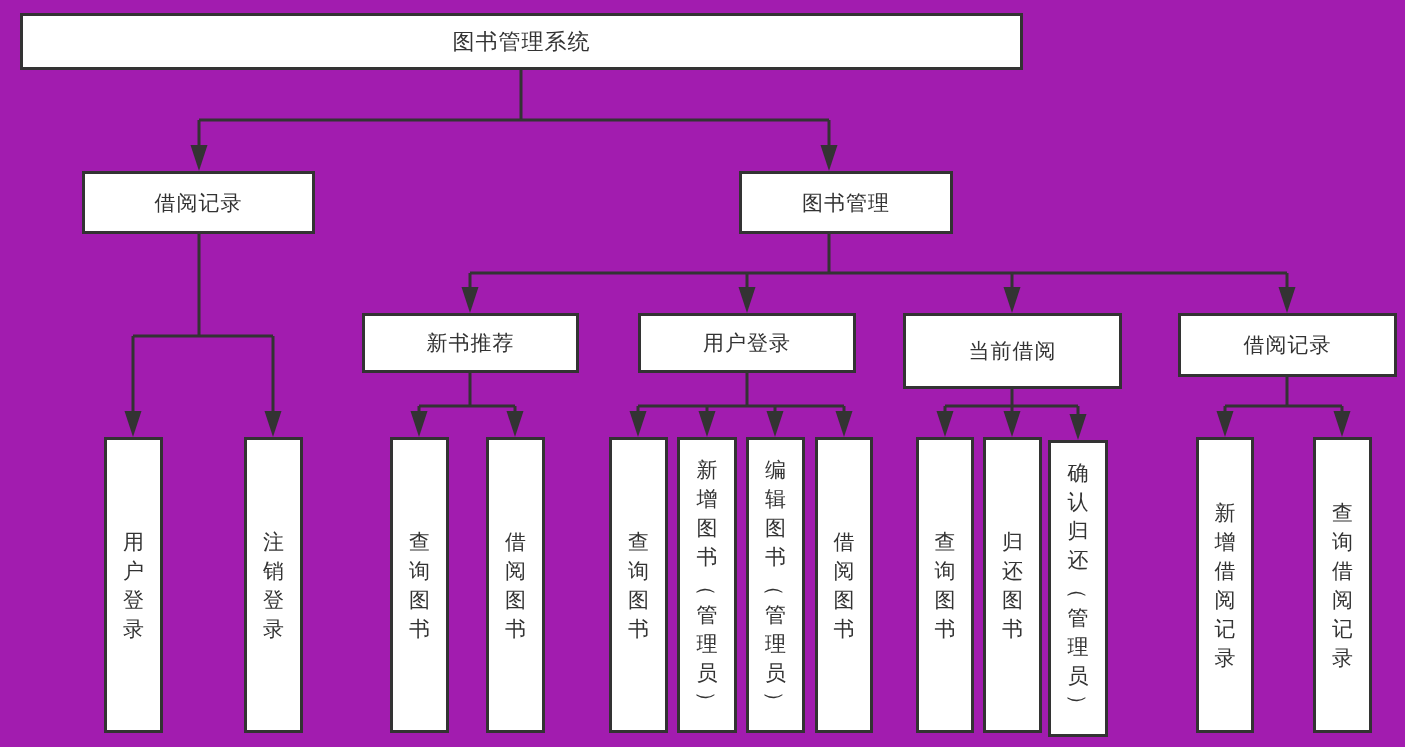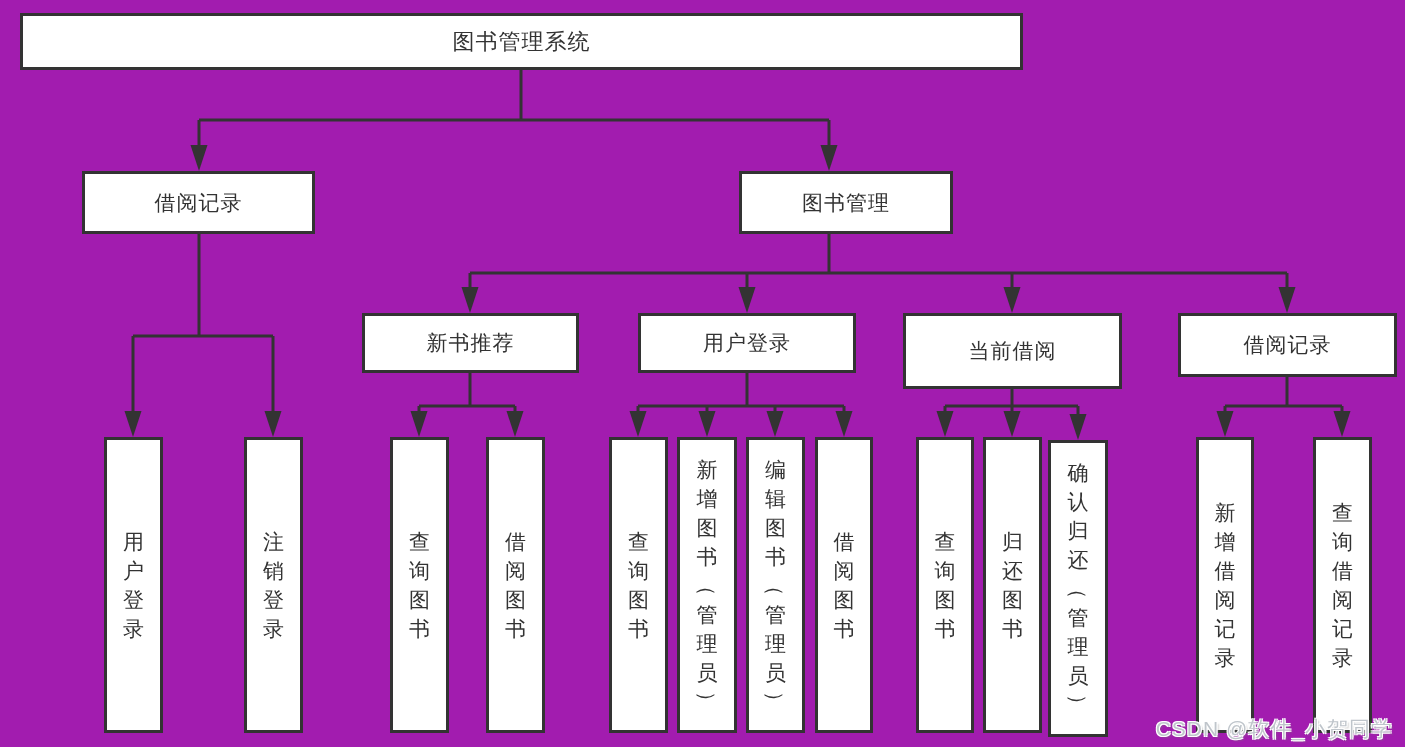--- a/index.html
+++ b/index.html
@@ -225,14 +225,13 @@
       </div>
       <div class="node vbox" style="left: 1313px; top: 437px; width: 59px; height: 296px; border-color: rgb(51, 51, 51); color: rgb(51, 51, 51);">
         <span class="vchar">查</span>
         <span class="vchar">询</span>
         <span class="vchar">借</span>
         <span class="vchar">阅</span>
         <span class="vchar">记</span>
         <span class="vchar">录</span>
       </div>
     </div>
-  <div class="watermark">CSDN @软件_小贺同学</div>
 </div>
 
 </body></html>

